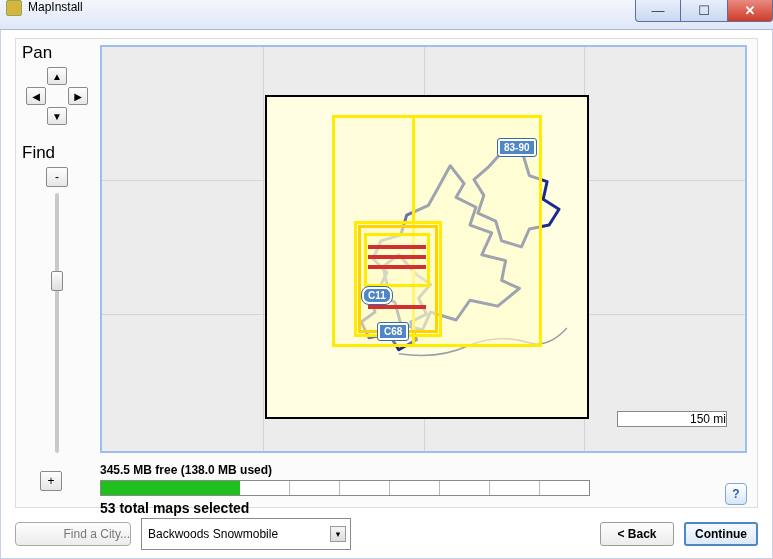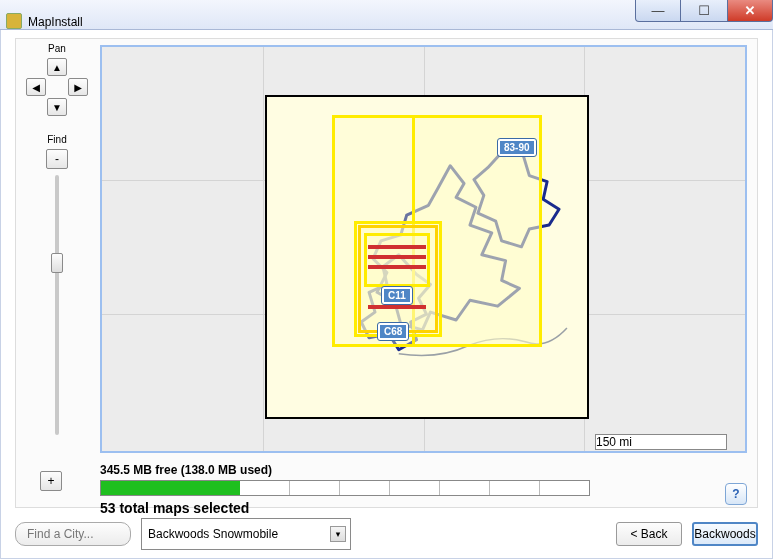--- a/index.html
+++ b/index.html
@@ -1,34 +1,34 @@
 <!DOCTYPE html>
 <html><head>
 <meta charset="utf-8">
 <style>
   * { box-sizing: border-box; margin: 0; padding: 0; font-family: "Segoe UI", Tahoma, sans-serif; font-size: 12px; }
   body { background: #fff; width: 773px; height: 559px; overflow: hidden; position: relative; }
 
   
-  .titlebar { height: 30px; background: linear-gradient(#f3f6fd,#dfe7f7); border-bottom:1px solid #a9b8d6; display:flex; align-items:flex-end; padding:0 6px; position:relative; }
+  .titlebar { height: 30px; background: linear-gradient(#f3f6fd,#dfe7f7); border-bottom:1px solid #a9b8d6; display:flex; align-items:flex-start; padding:0 6px; position:relative; }
   .titlebar .appicon { width:16px; height:16px; background:#d8b43a; border:1px solid #8a6; border-radius:2px; margin-right:6px; }
   .titlebar .title { color:#000; }
   .win-controls { position:absolute; right:0; top:0; display:flex; }
   .win-btn { width:46px; height:22px; border:1px solid #5a6f9e; border-top:none; background:linear-gradient(#e8effb,#cad8f0); display:flex; align-items:center; justify-content:center; font-size:13px; color:#3a3a3a; }
   .win-btn.min { border-radius:0 0 0 4px; }
   .win-btn.close { border-radius:0 0 4px 0; background:linear-gradient(#e98a80,#cf3b28); color:#fff; font-weight:bold; }
   .win-btn.max { border-left:none; border-right:none; }
 
   
   .client { position:absolute; top:30px; left:0; right:0; bottom:0; padding:6px 8px 8px 8px; background:#fff; border:1px solid #c8d2e6; border-top:none;}
   .inner-frame { position:absolute; top:8px; left:14px; right:14px; bottom:50px; border:1px solid #ddd; background:#fbfbfb; }
 
   
   .leftcol { position:absolute; top:4px; left:6px; width:70px; bottom:6px; }
-  .panlabel, .zoomlabel { text-align:center; font-size:10px; margin-bottom:4px; }
+  .panlabel, .zoomlabel { font-size:17px; margin-bottom:4px; }
   .pan-pad { width:62px; height:68px; margin:0 auto 8px; position:relative; }
   .pan-btn { position:absolute; width:20px; height:18px; background:linear-gradient(#fdfdfd,#e6e6e6); border:1px solid #8a8a8a; border-radius:2px; display:flex; align-items:center; justify-content:center; font-size:10px; }
   .pan-up { left:21px; top:0;} .pan-down{left:21px; top:40px;} .pan-left{left:0; top:20px;} .pan-right{left:42px; top:20px;}
   .zoom-btn, .plus-btn { width:22px; height:20px; background:linear-gradient(#fdfdfd,#e6e6e6); border:1px solid #8a8a8a; border-radius:2px; display:flex; align-items:center; justify-content:center; margin:0 auto 6px; }
   .zoom-track { width:4px; height:260px; background:#c9c9c9; margin:4px auto 8px; position:relative; border-radius:2px; }
   .zoom-thumb { width:12px; height:20px; background:linear-gradient(#fdfdfd,#dedede); border:1px solid #8a8a8a; border-radius:2px; position:absolute; left:-4px; top:78px; }
   .plus-btn { position:absolute; bottom:4px; left:18px; font-size:14px; }
 
   
   .mapview { position:absolute; left:84px; right:10px; top:6px; height:408px; border:2px solid #9cbff0; background:#ececec; overflow:hidden; }
@@ -37,38 +37,38 @@
   .map-bound { position:absolute; border:2px solid #000; background:#fffde2; left:163px; top:48px; width:324px; height:324px; }
   .yellow-tile { position:absolute; border:3px solid #ffec00; background:rgba(255,253,200,0.35); }
   .tile-a { left:230px; top:68px; width:210px; height:232px; }
   .tile-a2 { left:310px; top:68px; width:130px; height:232px; }
   .tile-b { left:252px; top:174px; width:88px; height:116px; }
   .tile-c { left:256px; top:178px; width:80px; height:108px; border-color:#ffd200;}
   .tile-inner { left:262px; top:186px; width:66px; height:54px; }
   .trail-svg { position:absolute; inset:0; }
   .label-chip { position:absolute; background:#4f86c6; border:2px solid #fff; outline:1px solid #3a6aa6; color:#fff; font-size:10px; font-weight:bold; padding:1px 4px; border-radius:2px; }
   .red-stripe { position:absolute; background:#d03030; height:4px; }
-  .scale-bar { position:absolute; right:18px; bottom:1px; width:132px; height:16px; border:1px solid #888; background:#fff; display:flex; align-items:center; justify-content:flex-start; font-size:10px; }
+  .scale-bar { position:absolute; right:18px; bottom:24px; width:110px; height:16px; border:1px solid #888; background:#fff; display:flex; align-items:center; justify-content:flex-end; font-size:10px; }
 
   
   .status-area { position:absolute; left:84px; right:10px; top:424px; }
   .free-line { font-weight:bold; font-size:12px; margin-bottom:3px;}
   .progress { width:490px; height:16px; border:1px solid #888; background:#fff; display:flex; }
   .progress .used { background:#1fbf1f; height:100%; }
   .progress .seg { border-right:1px solid #bbb; height:100%; flex:1; }
   .selected-line { font-weight:bold; font-size:14px; margin-top:4px;}
   .help-btn { position:absolute; right:0; top:20px; width:22px; height:22px; border:1px solid #7ea6d6; border-radius:4px; background:linear-gradient(#fff,#d7e6f7); color:#2a62b5; font-weight:bold; display:flex; align-items:center; justify-content:center; }
 
   
   .bottom-bar { position:absolute; left:14px; right:14px; bottom:8px; height:32px; display:flex; align-items:center; gap:10px; }
-  .city-btn { width:116px; height:24px; text-align:left; padding:0 11px; color:#777; background:linear-gradient(#fdfdfd,#ececec); border:1px solid #aaa; border-radius:10px; }
+  .city-btn { width:116px; height:24px; text-align:right; padding:0 0; color:#777; background:linear-gradient(#fdfdfd,#ececec); border:1px solid #aaa; border-radius:4px; }
   .dropdown { width:210px; height:32px; border:1px solid #8a8a8a; background:#fff; display:flex; align-items:center; padding:0 4px 0 6px; justify-content:space-between; }
   .dropdown .arrow { width:16px; height:16px; background:linear-gradient(#f5f5f5,#ddd); border:1px solid #999; display:flex; align-items:center; justify-content:center; font-size:9px; }
   .spacer { flex:1; }
-  .nav-btn { width:66px; height:24px; background:linear-gradient(#fdfdfd,#ececec); border:1px solid #9a9a9a; border-radius:3px; }
+  .nav-btn { width:74px; height:24px; background:linear-gradient(#fdfdfd,#ececec); border:1px solid #9a9a9a; border-radius:3px;font-weight:bold; }
   .nav-btn.primary { border:2px solid #4f86c6; background:linear-gradient(#f7fbff,#dce9f8); }
 </style>
 </head>
 <body>
 
 <div class="titlebar">
   <div class="appicon"></div>
   <div class="title">MapInstall</div>
   <div class="win-controls">
     <div class="win-btn min">—</div>
@@ -125,21 +125,21 @@
       <div class="yellow-tile tile-b"></div>
       <div class="yellow-tile tile-c"></div>
       <div class="yellow-tile tile-inner"></div>
 
       <div class="red-stripe" style="left:266px; top:198px; width:58px;"></div>
       <div class="red-stripe" style="left:266px; top:208px; width:58px;"></div>
       <div class="red-stripe" style="left:266px; top:218px; width:58px;"></div>
       <div class="red-stripe" style="left:266px; top:258px; width:58px;"></div>
 
       <div class="label-chip" style="left:396px; top:92px;">83-90</div>
-      <div class="label-chip" style="left:280px; top:240px;">C11</div>
+      <div class="label-chip" style="left:260px; top:240px;border-radius:7px;">C11</div>
       <div class="label-chip" style="left:276px; top:276px;">C68</div>
 
       <div class="scale-bar">
         <span>150 mi</span>
       </div>
     </div>
 
     <div class="status-area">
       <div class="free-line">345.5 MB free (138.0 MB used)</div>
       <div class="progress">
@@ -159,15 +159,15 @@
   </div>
 
   <div class="bottom-bar">
     <button class="city-btn"><span>Find a City...</span></button>
     <div class="dropdown">
       <span>Backwoods Snowmobile</span>
       <span class="arrow">▾</span>
     </div>
     <div class="spacer"></div>
     <button class="nav-btn"><span>&lt; Back</span></button>
-    <button class="nav-btn primary"><span>Backwoods</span></button>
+    <button class="nav-btn primary"><span>Continue</span></button>
   </div>
 </div>
 
 </body></html>

